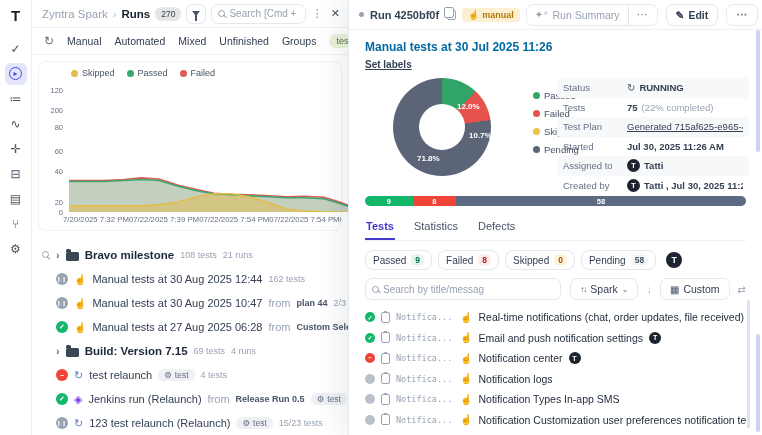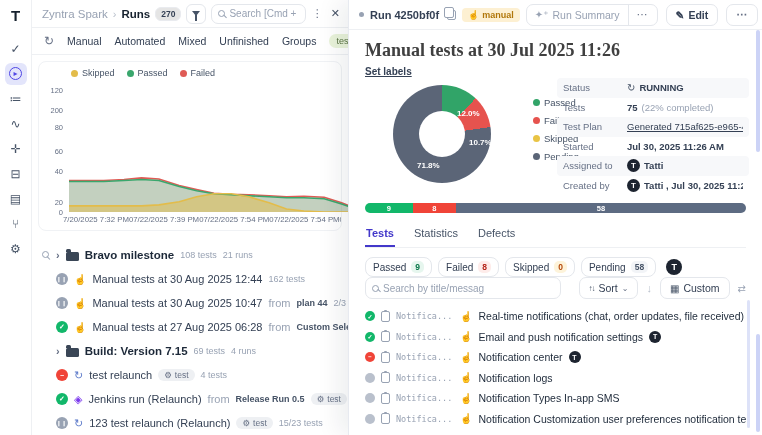--- a/index.html
+++ b/index.html
@@ -16,21 +16,21 @@
   .rail-item.active { background:#e3e5fb; color:#4f46e5; }
 
   
   .left-panel { position:absolute; left:32px; top:0; bottom:0; width:316px; background:#fff; }
   .lp-header { height:28px; display:flex; align-items:center; gap:5px; padding:0 6px 0 10px;
     border-bottom:1px solid #eef0f3; white-space:nowrap; }
   .crumb-project { color:#98a2b3; font-size:11.5px; }
   .crumb-sep { color:#b9c0cc; font-size:11px; }
   .crumb-current { color:#16212e; font-size:11.5px; font-weight:bold; }
   .count-pill { background:#e5e5e5; border:1px solid #e9ebef; color:#344054; font-size:8.5px;
-    font-weight:bold; border-radius:6px; padding:1px 5px; }
+    font-weight:normal; border-radius:6px; padding:1px 5px; }
   .icon-btn { width:20px; height:20px; border:1px solid #e4e7ec; border-radius:6px;
     display:flex; align-items:center; justify-content:center; background:#fff; cursor:pointer; }
   .funnel { width:0; height:0; border-left:4px solid transparent; border-right:4px solid transparent;
     border-top:5px solid #475467; position:relative; }
   .funnel::after { content:""; position:absolute; left:-1px; top:-1px; width:2px; height:6px; background:#475467; }
   .search-box { flex:1; height:20px; border:1px solid #e4e7ec; border-radius:7px; display:flex;
     align-items:center; padding:0 6px; gap:4px; min-width:0; }
   .mag { width:7px; height:7px; border:1.4px solid #98a2b3; border-radius:50%; position:relative; flex:none; }
   .mag::after { content:""; position:absolute; width:4px; height:1.4px; background:#98a2b3;
     transform:rotate(45deg); right:-3px; bottom:-1px; }
@@ -105,21 +105,21 @@
   .btn-group { display:flex; align-items:center; border:1px solid #e4e7ec; border-radius:7px; height:22px; }
   .btn-seg { padding:0 8px; font-size:10.5px; display:flex; gap:4px; align-items:center; cursor:pointer; }
   .btn-seg.disabled { color:#98a2b3; }
   .seg-div { width:1px; height:100%; background:#e4e7ec; }
   .btn { border:1px solid #e4e7ec; border-radius:7px; height:22px; padding:0 9px; display:flex;
     gap:4px; align-items:center; font-size:10.5px; font-weight:bold; color:#344054; cursor:pointer; background:#fff; }
   .sparkle { color:#98a2b3; font-size:10px; }
   .kebab-h { color:#667085; font-size:11px; letter-spacing:1px; }
 
   .dr-body { position:relative; padding:10px 16px 0 16px; height:405px; }
-  .dr-title { font-size:18px; font-weight:bold; color:#404040;font-family:Liberation Serif, serif; }
+  .dr-title { font-size:12px; font-weight:bold; color:#0369a1; }
   .set-labels { display:inline-block; margin-top:0; font-size:10px; font-weight:bold; color:#344054;
     text-decoration:underline; cursor:pointer; }
 
   .donut-zone { position:relative; height:112px; margin-top:4px; }
   .donut { position:absolute; left:28px; top:2px; width:98px; height:98px; border-radius:50%; }
   .donut::after { content:""; position:absolute; left:26px; top:26px; width:46px; height:46px;
     border-radius:50%; background:#fff; }
   .pct { position:absolute; color:#fff; font-size:8px; font-weight:bold; z-index:2; }
   .pct-passed { left:92px; top:26px; }
   .pct-failed { left:104px; top:55px; }
@@ -151,21 +151,21 @@
   .chips-row { display:flex; gap:6px; align-items:center; margin-top:9px; }
   .chip { border:1px solid #e4e7ec; border-radius:8px; padding:3px 7px; display:flex; gap:5px;
     align-items:center; font-size:10px; color:#344054; cursor:pointer; }
   .chip .cnt { font-size:8.5px; font-weight:bold; border-radius:5px; padding:1px 4px; }
   .cnt.green { background:#e6f6ee; color:#067647; }
   .cnt.red { background:#feecea; color:#b42318; }
   .cnt.amber { background:#fdf3da; color:#b54708; }
   .cnt.gray { background:#f2f4f7; color:#475467; }
   .avatar.lg { width:16px; height:16px; font-size:9px; margin-left:4px; }
 
-  .tools-row { display:flex; align-items:flex-end; margin-top:0; gap:8px; }
+  .tools-row { display:flex; align-items:flex-end; margin-top:8px; gap:8px; }
   .tools-row .search-box { flex:none; width:196px; height:22px; }
   .tools-right { margin-left:auto; display:flex; align-items:center; gap:8px; }
   .sort-ic { font-size:8px; color:#475467; letter-spacing:-1px; }
   .dn-arrow { color:#b9c0cc; font-size:11px; cursor:pointer; }
   .grid-ic { font-size:10px; color:#475467; }
   .sliders-ic { color:#98a2b3; font-size:10px; cursor:pointer; }
 
   .tests-list { margin-top:7px; }
   .test-row { height:20.5px; display:flex; align-items:center; gap:6px; white-space:nowrap;
     overflow:hidden; cursor:pointer; }
@@ -496,21 +496,21 @@
       </div>
 
       <div class="tools-row">
         <span class="search-box">
           <span class="mag"></span>
           <input placeholder="Search by title/messag" style="">
         </span>
         <span class="tools-right">
           <span class="btn" style="font-weight:normal;">
               <span class="sort-ic">↑↓</span>
-              <span>Sort</span>
+              <span>Spark</span>
               <span style="font-size:8px;color:#667085;">⌄</span>
             </span>
           <span class="dn-arrow">↓</span>
           <span class="btn" style="font-weight:normal;">
               <span class="grid-ic">▦</span>
               <span>Custom</span>
             </span>
           <span class="sliders-ic">⇄</span>
         </span>
       </div>

